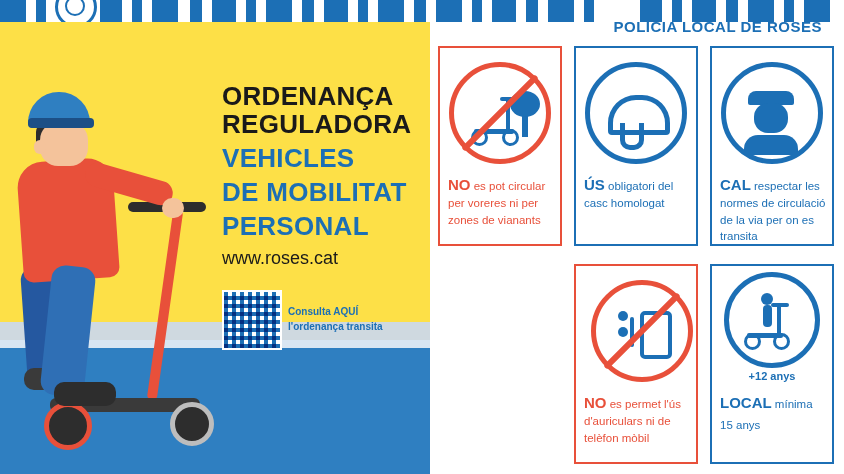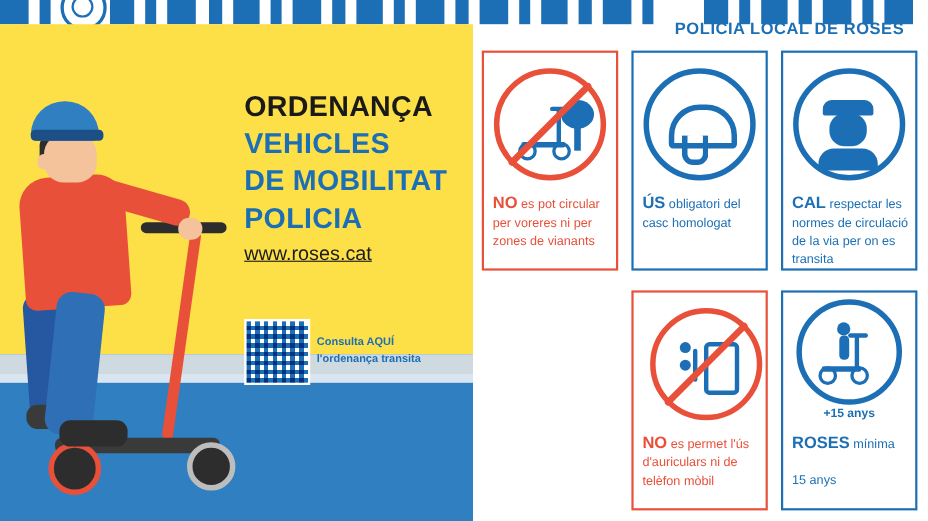--- a/index.html
+++ b/index.html
@@ -48,21 +48,21 @@
   .stem{position:absolute;left:150px;top:158px;width:10px;height:190px;background:#e8503a;transform:rotate(8deg);border-radius:4px;}
   .bar{position:absolute;left:118px;top:150px;width:78px;height:10px;background:#2d2d2d;border-radius:5px;}
   .deck{position:absolute;left:40px;top:346px;width:150px;height:14px;background:#3a3a3a;border-radius:6px;}
   .wheel1{position:absolute;left:34px;top:350px;width:38px;height:38px;border-radius:50%;background:#2d2d2d;border:5px solid #e8503a;}
   .wheel2{position:absolute;left:160px;top:350px;width:34px;height:34px;border-radius:50%;background:#2d2d2d;border:5px solid #bdbdbd;}
 
   
   .title-block{position:absolute;left:222px;top:60px;width:210px;}
   .t-black{font-size:26px;font-weight:bold;color:#1a1a1a;line-height:1.08;letter-spacing:.3px;}
   .t-blue{font-size:26px;font-weight:bold;color:#1c6fb5;line-height:1.08;letter-spacing:.3px;margin-top:6px;}
-  .url{margin-top:8px;font-size:18px;color:#1a1a1a;text-decoration:underline;}
+  .url{margin-top:8px;font-size:18px;color:#1a1a1a;}
 
   
   .qr-wrap{position:absolute;left:222px;top:268px;width:210px;height:60px;}
   .qr{position:absolute;left:0;top:0;width:56px;height:56px;background:
      repeating-linear-gradient(90deg,#1c6fb5 0 4px,#ffffff 4px 8px),
      repeating-linear-gradient(0deg,#1c6fb5 0 4px,#ffffff 4px 8px);
      background-blend-mode:multiply;border:2px solid #ffffff;}
   .qr-txt{position:absolute;left:66px;top:14px;font-size:10px;color:#1c6fb5;font-weight:bold;line-height:1.5;}
 
   
@@ -169,23 +169,24 @@
     <div class="hand"></div>
     <div class="hair"></div>
     <div class="face"></div>
     <div class="ear"></div>
     <div class="helmet"></div>
     <div class="helmet-b"></div>
   </div>
 
   <div class="title-block">
     <div class="t-black">ORDENANÇA</div>
+    <div class="t-black">REGULADORA</div>
     <div class="t-blue">VEHICLES</div>
     <div class="t-blue">DE MOBILITAT</div>
-    <div class="t-blue">POLICIA</div>
+    <div class="t-blue">PERSONAL</div>
     <div class="url">www.roses.cat</div>
   </div>
 
   <div class="qr-wrap">
     <div class="qr"></div>
     <div class="qr-txt">
       <div>Consulta AQUÍ</div>
       <div>l'ordenança transita</div>
     </div>
   </div>
@@ -256,21 +257,21 @@
     <div class="icon-area">
       <div class="pict" style="top:6px;height:86px;width:86px;">
         <div class="mini sc-deck" style="top:56px;left:18px;width:36px;"></div>
         <div class="mini sc-stem" style="top:28px;left:48px;"></div>
         <div class="mini sc-bar" style="top:26px;left:42px;"></div>
         <div class="mini sc-w1" style="top:56px;left:15px;"></div>
         <div class="mini sc-w2" style="top:56px;left:44px;"></div>
         <div class="mini body-s" style="top:28px;left:34px;"></div>
         <div class="mini head-s" style="top:16px;left:32px;"></div>
       </div>
-      <div class="age-lbl">+15 anys</div>
-    </div>
-    <div class="txt">
-      <span class="big">ROSES</span><span class="reg"> mínima</span>
-      <div class="reg" style="margin-top:16px;">15 anys</div>
+      <div class="age-lbl">+12 anys</div>
+    </div>
+    <div class="txt">
+      <span class="big">LOCAL</span><span class="reg"> mínima</span>
+      <div class="reg" style="margin-top:4px;">15 anys</div>
     </div>
   </div>
 
 </div>
 
 </body></html>

